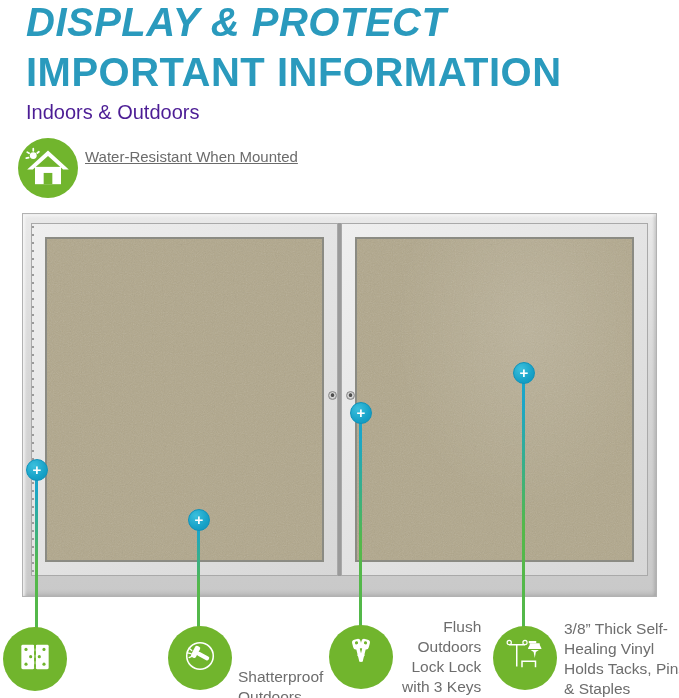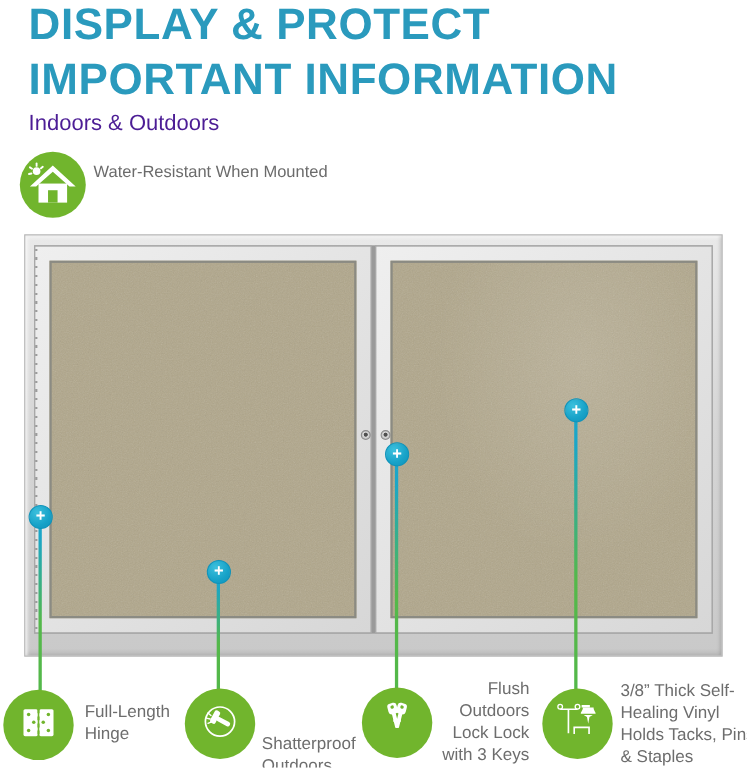--- a/index.html
+++ b/index.html
@@ -2,26 +2,26 @@
 <html><head>
 <meta charset="utf-8">
 <style>
   html,body{margin:0;padding:0;background:#fff;}
   .canvas{
     position:relative;width:679px;height:698px;overflow:hidden;background:#fff;
     font-family:"Liberation Sans",sans-serif;
   }
   
   .title{position:absolute;left:26px;color:#2a9abd;font-size:40px;font-weight:700;letter-spacing:.5px;white-space:nowrap;}
-  .title1{top:0px;}
+  .title1{top:0px;font-style:italic;}
   .title2{top:50px;}
   .subtitle{position:absolute;left:26px;top:101px;color:#4c1d95;font-size:20px;}
   
   .note-circle{position:absolute;left:18px;top:138px;width:60px;height:60px;border-radius:50%;background:#71b52d;display:flex;align-items:center;justify-content:center;}
-  .note-text{position:absolute;left:85px;top:147px;color:#6b6b6b;font-size:15px;line-height:20px;}
+  .note-text{position:absolute;left:85px;top:147px;color:#6b6b6b;font-size:15px;line-height:20px;text-decoration:underline;}
   
   .board{
     position:absolute;left:22px;top:213px;width:635px;height:384px;
     background:linear-gradient(180deg,#e9e9e9 0%,#d6d6d6 45%,#c9c9c9 100%);
     border:1px solid #b2b2b2;box-sizing:border-box;
     box-shadow:inset -2px 0 3px rgba(0,0,0,.10), inset 2px 2px 3px rgba(255,255,255,.8), inset 0 -3px 4px rgba(0,0,0,.08);
   }
   .doors{position:absolute;left:8px;right:8px;top:9px;bottom:20px;display:flex;gap:3px;background:#9a9a9a;}
   .door{
     position:relative;flex:1;
@@ -212,24 +212,20 @@
         <path d="M28 47 V39 H46 V47"></path>
         <g fill="#ffffff" stroke="none">
           <path d="M37 12 h10 v3 h-10 z"></path>
           <path d="M38.5 15 c0 4 -2.5 5 -2.5 7.5 h18 c0 -2.5 -2.5 -3.5 -2.5 -7.5 z"></path>
           <path d="M39.5 24 h11 l-4 2.5 l-1.5 8 l-1.5 -8 z"></path>
         </g>
       </svg>
     </span>
   </div>
 
-  <div class="ctext ctext1">
-    <div>Full-Length</div>
-    <div>Hinge</div>
-  </div>
   <div class="ctext ctext2">
     <div>Shatterproof</div>
     <div>Outdoors</div>
     <div>Window</div>
   </div>
   <div class="ctext ctext3">
     <div>Flush</div>
     <div>Outdoors</div>
     <div>Lock Lock</div>
     <div>with 3 Keys</div>

